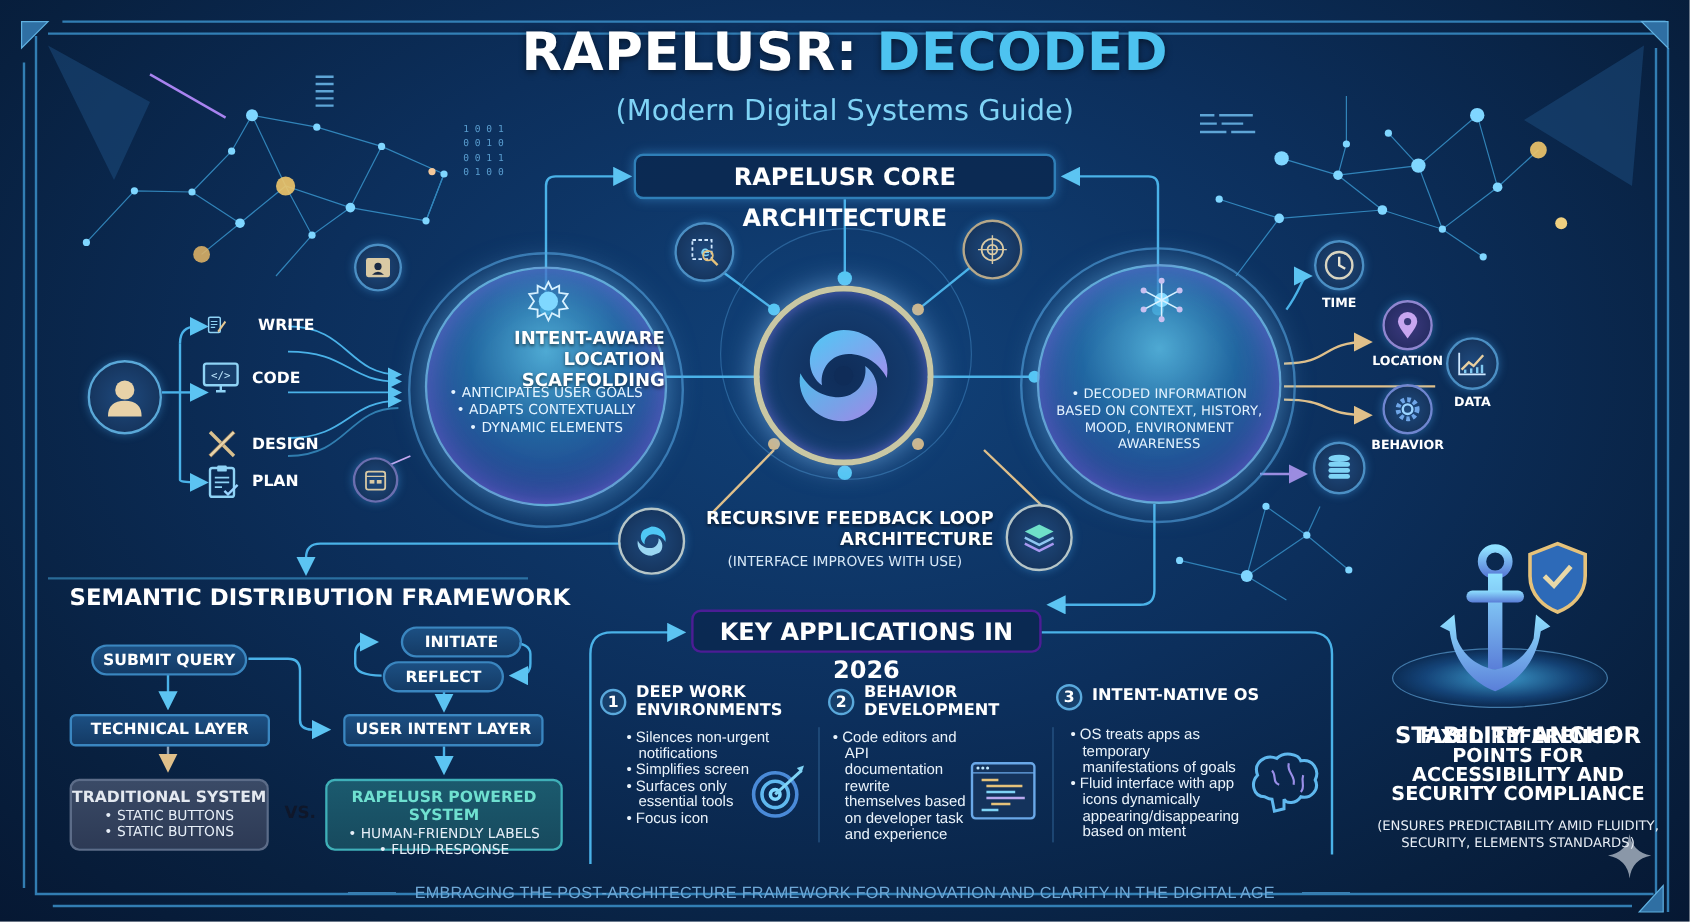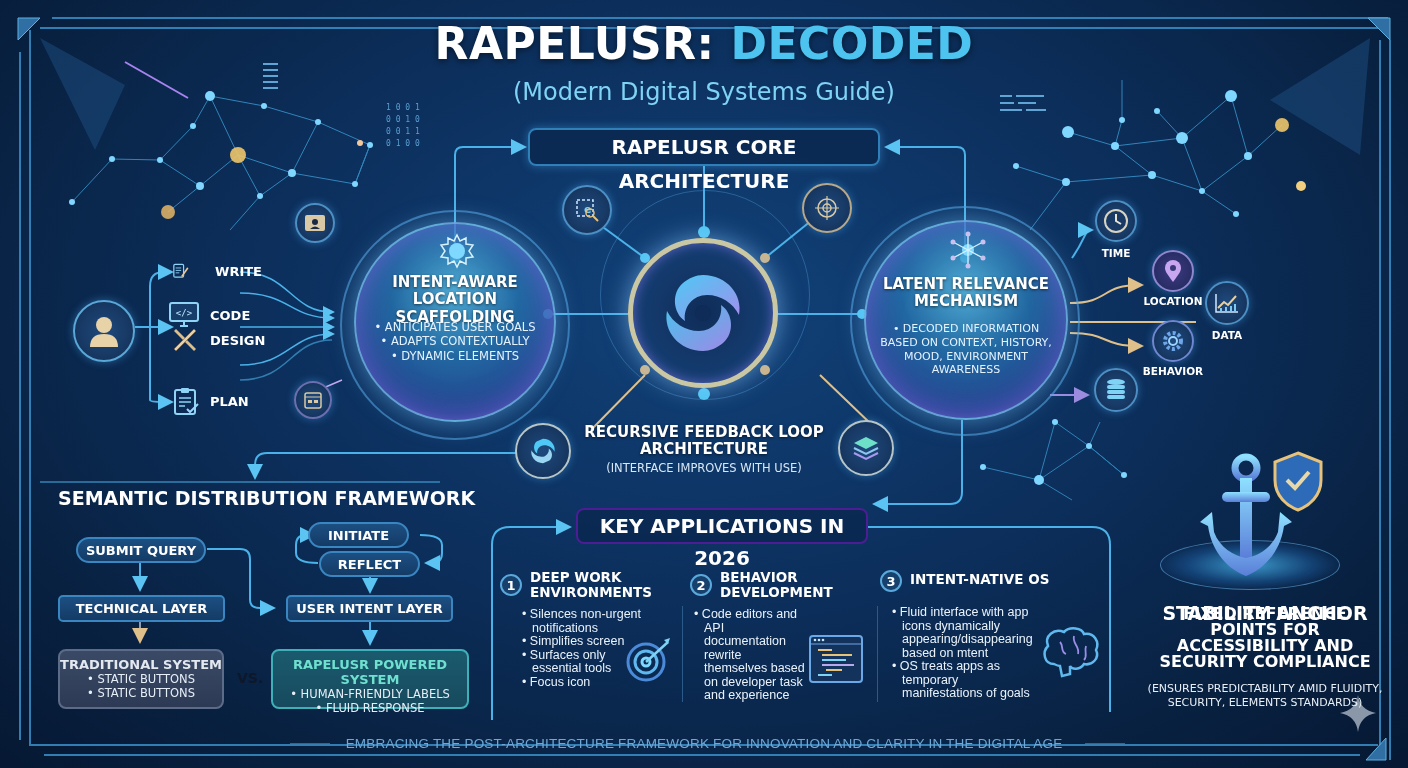--- a/index.html
+++ b/index.html
@@ -6,21 +6,21 @@
 html,body{width:1408px;height:768px;overflow:hidden}
 body{font-family:"Liberation Sans","DejaVu Sans",sans-serif;background:radial-gradient(ellipse at 50% 40%,#11427a 0%,#0c2f5c 45%,#08203f 80%,#061833 100%);color:#fff;position:relative}
 .abs{position:absolute}
 svg.bg{position:absolute;left:0;top:0;width:1408px;height:768px}
 .title{left:0;width:1408px;top:18px;text-align:center;font-family:"DejaVu Sans",sans-serif;font-weight:bold;font-size:44px;letter-spacing:0.5px;text-shadow:0 2px 6px rgba(0,0,0,.5)}
 .title .t2{color:#4dc3f0}
 .subtitle{left:0;width:1408px;top:78px;text-align:center;font-family:"DejaVu Sans",sans-serif;font-size:24px;color:#7fd3f5}
 .corebox{left:528px;top:128px;width:352px;height:38px;border:2px solid #2f7fb8;border-radius:8px;background:rgba(10,40,80,.85);box-shadow:0 0 10px rgba(80,180,255,.4);text-align:center;line-height:34px;font-family:"DejaVu Sans",sans-serif;font-weight:bold;font-size:20px;color:#fff}
 .sphere{border-radius:50%;background:radial-gradient(circle at 50% 35%,rgba(90,190,230,.85) 0%,rgba(40,120,180,.75) 40%,rgba(40,70,150,.85) 75%,rgba(110,80,200,.9) 100%);box-shadow:0 0 25px rgba(120,200,255,.5),inset 0 0 30px rgba(160,120,255,.5);border:2px solid rgba(140,220,255,.6)}
 .sphere-ring{border-radius:50%;border:2px solid rgba(80,160,220,.6)}
-.sph-title{position:absolute;width:100%;text-align:center;font-family:"DejaVu Sans",sans-serif;font-weight:bold;color:#fff;text-shadow:0 1px 3px rgba(0,0,0,.6);line-height:1.15}
+.sph-title{position:absolute;width:100%;text-align:right;font-family:"DejaVu Sans",sans-serif;font-weight:bold;color:#fff;text-shadow:0 1px 3px rgba(0,0,0,.6);line-height:1.15}
 .sph-list{position:absolute;width:100%;text-align:center;font-family:"DejaVu Sans",sans-serif;color:#e4f3ff;line-height:1.25;font-size:11.5px}
 .circle-icon{border-radius:50%;background:radial-gradient(circle,#1f4a7e 0%,#122d52 100%);border:2px solid #4b8fc4;display:flex;align-items:center;justify-content:center;box-shadow:0 0 8px rgba(80,180,255,.4)}
 .lbl{font-family:"DejaVu Sans",sans-serif;font-weight:bold;color:#fff;font-size:13px}
 .rlbl{font-family:"DejaVu Sans",sans-serif;color:#fff;font-size:10.5px;font-weight:bold;text-align:center}
 .h2{font-family:"DejaVu Sans",sans-serif;font-weight:bold;font-size:19px;color:#fff}
 .pill{border:2px solid #3a86c0;background:linear-gradient(#1c4f82,#143b66);color:#fff;font-family:"DejaVu Sans",sans-serif;font-weight:bold;font-size:13px;text-align:center;display:flex;align-items:center;justify-content:center}
 .rnd{border-radius:14px}
 .sq{border-radius:5px}
 .sysbox{border-radius:8px;padding-top:6px;text-align:center;font-family:"DejaVu Sans",sans-serif}
 .sysbox .st{font-weight:bold;font-size:13px}
@@ -250,21 +250,21 @@
   <span class="lbl">WRITE</span>
 </div>
 <div class="abs" style="left:168px;top:300px;width:90px;height:30px;display:flex;align-items:center;gap:10px">
   <svg width="32" height="28" viewBox="0 0 32 28">
       <rect x="2" y="2" width="28" height="18" rx="2" fill="#173e6b" stroke="#8fd3f5" stroke-width="2"></rect>
       <text x="16" y="15" fill="#bfe8ff" font-size="9" font-family="DejaVu Sans Mono, monospace" text-anchor="middle">&lt;/&gt;</text>
       <path d="M12,25 L20,25 M16,20 L16,25" stroke="#8fd3f5" stroke-width="2"></path>
     </svg>
   <span class="lbl">CODE</span>
 </div>
-<div class="abs" style="left:170px;top:325px;width:100px;height:30px;display:flex;align-items:center;gap:10px">
+<div class="abs" style="left:170px;top:355px;width:100px;height:30px;display:flex;align-items:center;gap:10px">
   <svg width="30" height="30" viewBox="0 0 30 30">
       <path d="M4,6 L24,26 L26,24 L6,4 Z" fill="#d9c08e"></path>
       <path d="M26,6 L6,26 L4,24 L24,4 Z" fill="#e7d2a7" stroke="#7a5a3a" stroke-width=".5"></path>
     </svg>
   <span class="lbl">DESIGN</span>
 </div>
 <div class="abs" style="left:172px;top:386px;width:90px;height:30px;display:flex;align-items:center;gap:10px">
   <svg width="28" height="30" viewBox="0 0 28 30">
       <rect x="3" y="4" width="20" height="24" rx="2" fill="none" stroke="#8fd3f5" stroke-width="2"></rect>
       <rect x="9" y="2" width="8" height="5" rx="1" fill="#8fd3f5"></rect>
@@ -369,24 +369,20 @@
       </g>
       <g fill="#c9c0f0">
         <circle cx="20" cy="4" r="2.5"></circle>
         <circle cx="20" cy="36" r="2.5"></circle>
         <circle cx="5" cy="12" r="2.5"></circle>
         <circle cx="35" cy="12" r="2.5"></circle>
         <circle cx="5" cy="28" r="2.5"></circle>
         <circle cx="35" cy="28" r="2.5"></circle>
       </g>
     </svg>
-  <div class="sph-title" style="top:54px;font-size:15px">
-    <div>LATENT RELEVANCE</div>
-    <div>MECHANISM</div>
-  </div>
   <div class="sph-list" style="top:100px;font-size:11px">
     <div>• DECODED INFORMATION</div>
     <div>BASED ON CONTEXT, HISTORY,</div>
     <div>MOOD, ENVIRONMENT</div>
     <div>AWARENESS</div>
   </div>
 </div>
 
 <div class="abs" style="left:1093px;top:200px;width:46px;text-align:center">
   <div class="circle-icon" style="width:42px;height:42px;margin:0 auto">
@@ -437,21 +433,21 @@
       <rect x="2" y="12" width="18" height="4" rx="2" fill="#7fd3f5"></rect>
       <rect x="2" y="17" width="18" height="4" rx="2" fill="#7fd3f5"></rect>
     </svg>
 </div>
 
 <div class="abs h2" style="left:58px;top:487px">SEMANTIC DISTRIBUTION FRAMEWORK</div>
 
 <div class="abs pill rnd" style="left:76px;top:537px;width:130px;height:26px">SUBMIT QUERY</div>
 <div class="abs pill sq" style="left:58px;top:595px;width:167px;height:27px">TECHNICAL LAYER</div>
 
-<div class="abs pill rnd" style="left:308px;top:522px;width:101px;height:26px">INITIATE</div>
+<div class="abs pill rnd" style="left:334px;top:522px;width:101px;height:26px">INITIATE</div>
 <div class="abs pill rnd" style="left:319px;top:551px;width:101px;height:26px">REFLECT</div>
 <div class="abs pill sq" style="left:286px;top:595px;width:167px;height:27px">USER INTENT LAYER</div>
 
 <div class="abs sysbox" style="left:58px;top:649px;width:166px;height:60px;background:linear-gradient(#3a4a66,#2d3a55);border:2px solid #5c6c88">
   <div class="st" style="color:#e4e9f0">TRADITIONAL SYSTEM</div>
   <div class="sl">• STATIC BUTTONS</div>
   <div class="sl">• STATIC BUTTONS</div>
 </div>
 <div class="abs" style="left:237px;top:670px;font-family:'DejaVu Sans',sans-serif;font-weight:bold;font-size:14px;color:#0f172a">VS.</div>
 <div class="abs sysbox" style="left:271px;top:649px;width:198px;height:60px;background:linear-gradient(#1b5a6e,#174a5e);border:2px solid #3fb0b8">
@@ -514,22 +510,22 @@
     </svg>
 </div>
 <div class="abs" style="left:877px;top:606px;width:1px;height:96px;background:#2a5a8a"></div>
 
 <div class="abs" style="left:880px;top:568px;width:225px;height:140px">
   <div class="num abs" style="left:0;top:2px">3</div>
   <div class="apptitle abs" style="left:30px;top:4px">
     <div>INTENT-NATIVE OS</div>
   </div>
   <ul class="appitems abs" style="left:12px;top:38px;width:150px">
+    <li>OS treats apps as temporary manifestations of goals</li>
     <li>Fluid interface with app icons dynamically appearing/disappearing based on mtent</li>
-    <li>OS treats apps as temporary manifestations of goals</li>
   </ul>
   <svg class="abs" style="left:160px;top:56px" width="62" height="54" viewBox="0 0 62 54">
       <path d="M14,40 C4,40 2,28 8,22 C4,12 14,4 24,8 C30,2 42,4 44,10 C54,8 60,18 56,26 C60,34 52,42 44,40 C40,46 32,46 30,42 L30,50 L22,52 L20,42 C18,42 16,41 14,40 Z" fill="none" stroke="#5fb8ee" stroke-width="2.5"></path>
       <path d="M20,18 C24,22 20,28 26,30 M34,12 C32,20 40,22 38,30 M46,22 C44,28 48,32 44,36" stroke="#9a8ee8" stroke-width="1.8" fill="none"></path>
     </svg>
 </div>
 
 <div class="abs" style="left:1160px;top:540px;width:180px;height:50px;border-radius:50%;background:radial-gradient(ellipse,rgba(80,200,255,.7) 0%,rgba(40,120,200,.35) 50%,rgba(0,0,0,0) 75%);border:1px solid rgba(120,200,255,.5)"></div>
 <svg class="abs" style="left:1190px;top:452px" width="120" height="140" viewBox="0 0 120 140">
   <defs>

